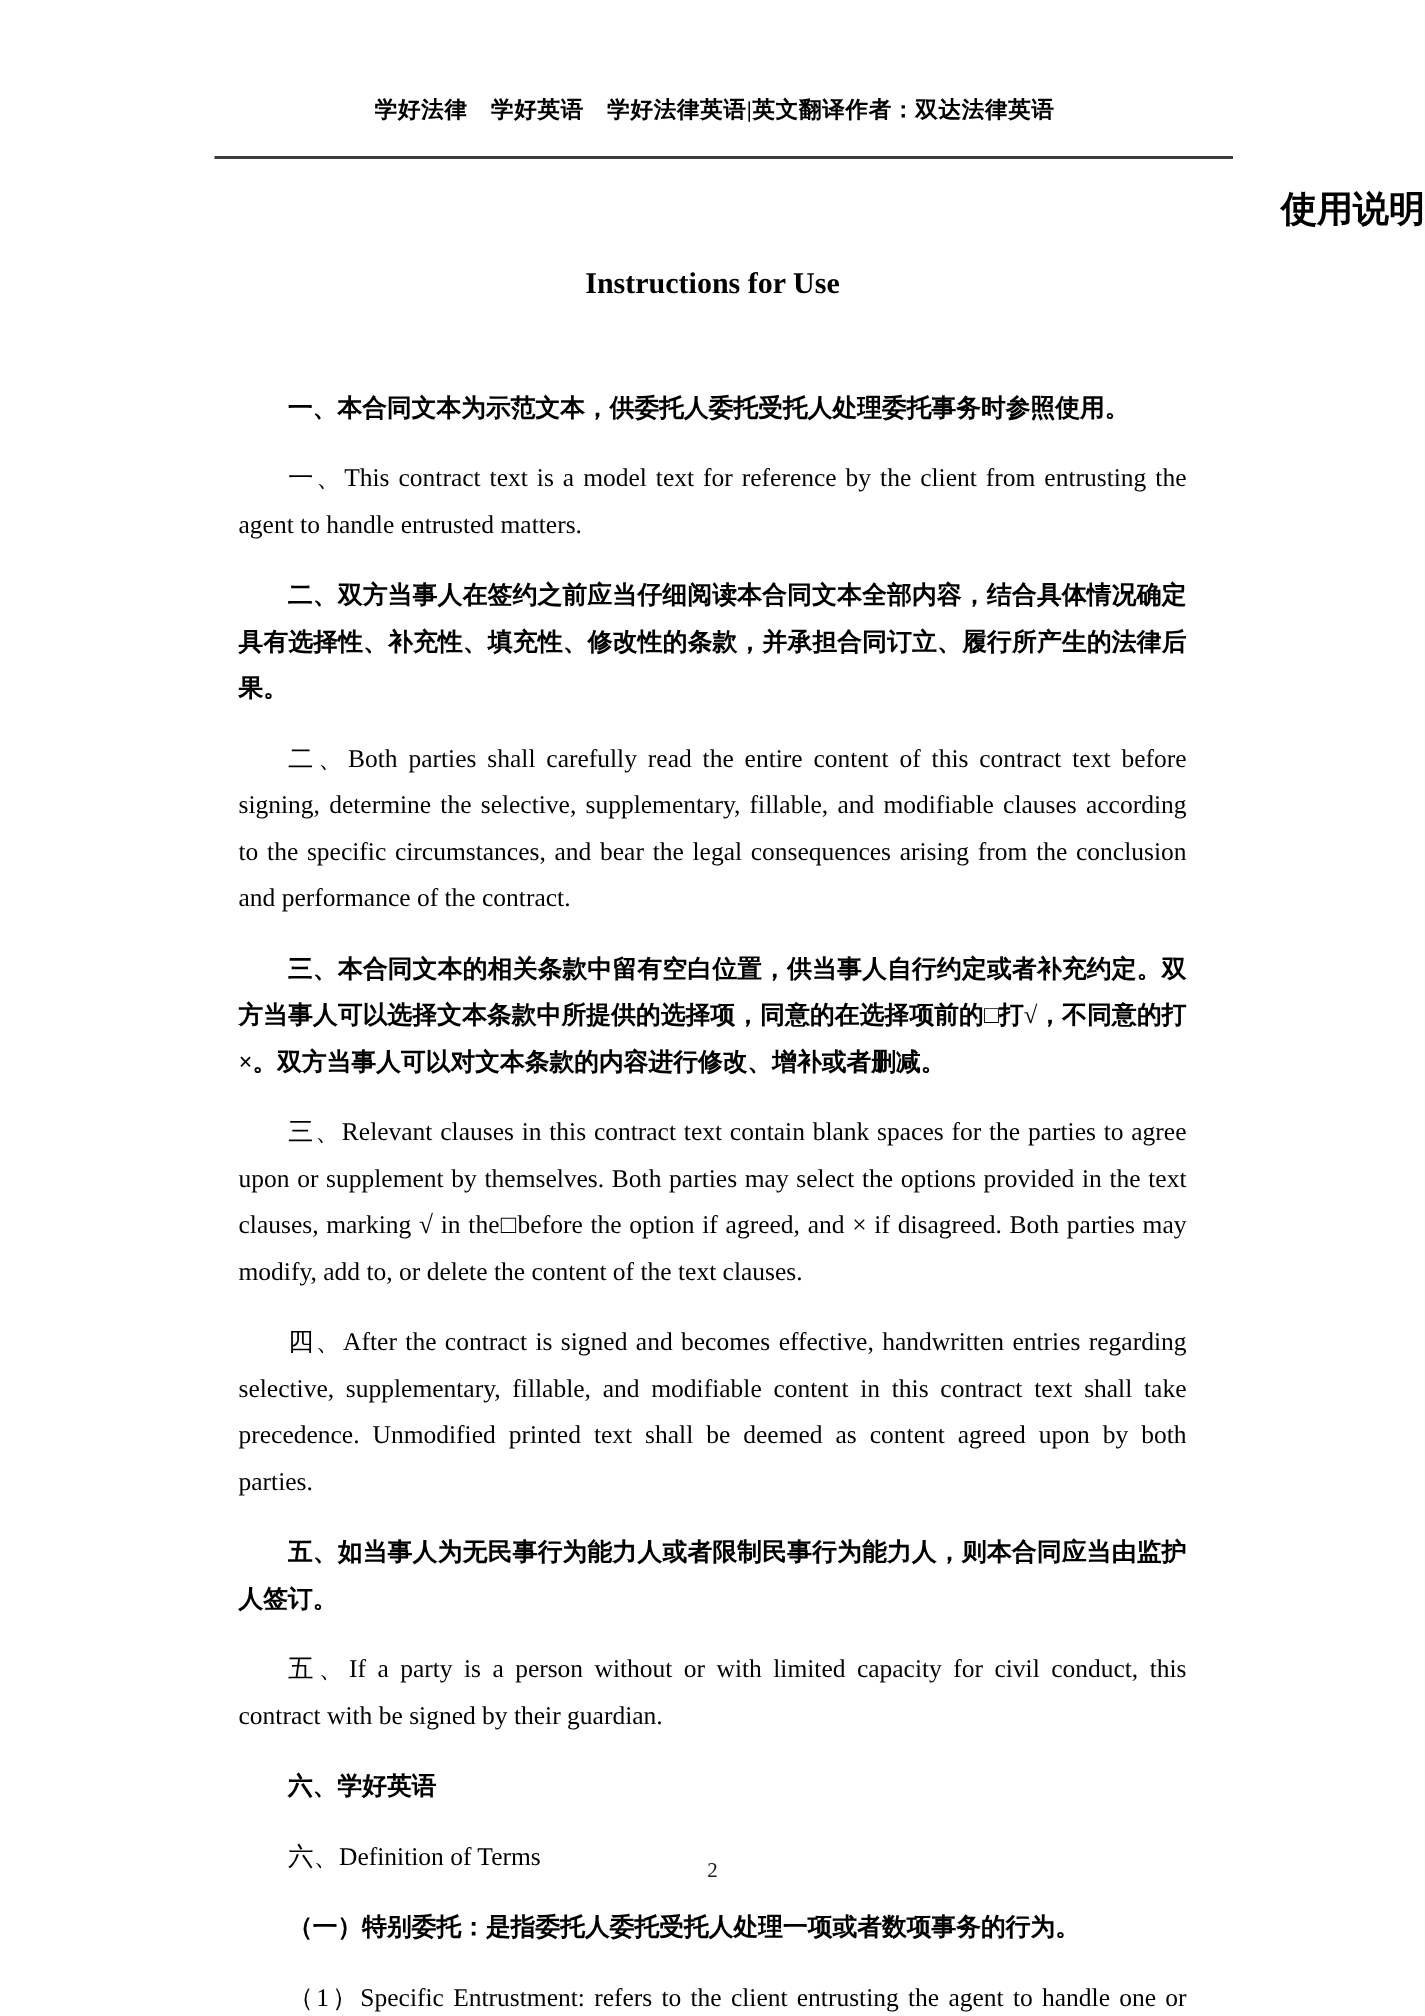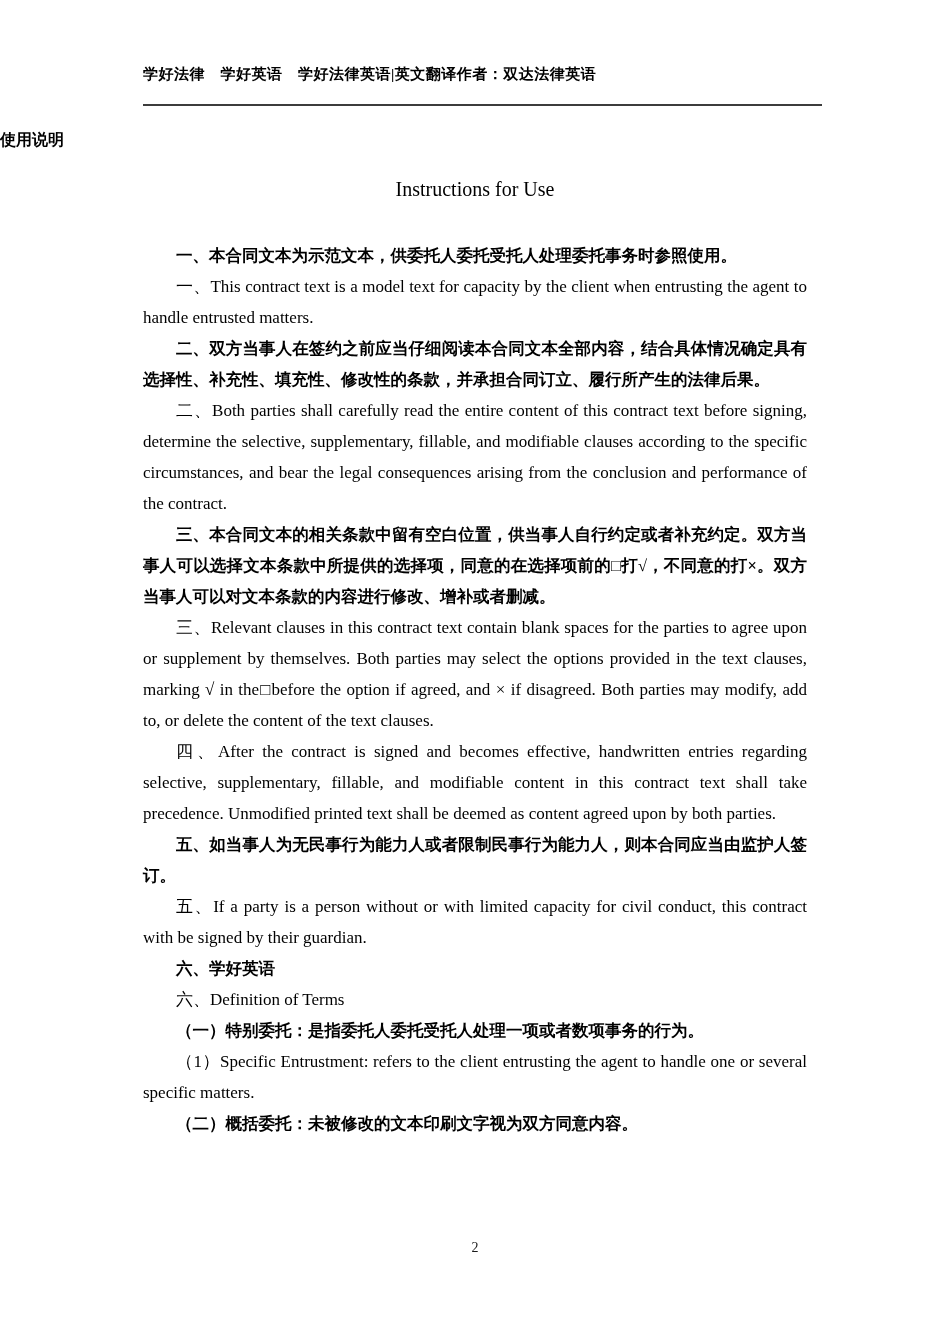--- a/index.html
+++ b/index.html
@@ -14,62 +14,62 @@
     background: #ffffff;
     color: #000000;
     font-family: "Liberation Serif", "DejaVu Serif", serif;
     overflow: hidden;
   }
   .header-credit {
     position: absolute;
     top: 62px;
     left: 143px;
     width: 667px;
-    text-align: left;
+    text-align: center;
     font-weight: bold;
     font-size: 15px;
     line-height: 24px;
     letter-spacing: 0.5px;
     white-space: nowrap;
   }
   .header-rule {
     position: absolute;
     top: 104px;
     left: 143px;
     width: 679px;
     border-top: 2px solid #3c3c3c;
   }
   .title-zh {
     position: absolute;
     top: 124px;
     left: 0;
     width: 950px;
-    text-align: left;
+    text-align: right;
     font-weight: bold;
-    font-size: 16px;
+    font-size: 24px;
     line-height: 32px;
   }
   .title-en {
     position: absolute;
     top: 175px;
     left: 0;
     width: 950px;
     text-align: center;
-    font-weight: normal;
+    font-weight: bold;
     font-size: 20px;
     line-height: 28px;
   }
   .doc-body {
     position: absolute;
     top: 240px;
     left: 143px;
     width: 664px;
   }
   .doc-body p {
-    margin: 0;
+    margin: 16px;
     padding: 0;
     text-indent: 33px;
     text-align: justify;
     line-height: 31px;
   }
   .para-zh {
     font-weight: bold;
     font-size: 16.5px;
   }
   .para-en {
@@ -94,21 +94,21 @@
   <div class="header-credit">学好法律　学好英语　学好法律英语|英文翻译作者：双达法律英语</div>
 
   <div class="header-rule"></div>
 
   <div class="title-zh">使用说明</div>
 
   <div class="title-en">Instructions for Use</div>
 
   <div class="doc-body">
     <p class="para-zh">一、本合同文本为示范文本，供委托人委托受托人处理委托事务时参照使用。</p>
-    <p class="para-en">一、This contract text is a model text for capacity by the client when entrusting the agent to handle entrusted matters.</p>
+    <p class="para-en">一、This contract text is a model text for reference by the client from entrusting the agent to handle entrusted matters.</p>
     <p class="para-zh">二、双方当事人在签约之前应当仔细阅读本合同文本全部内容，结合具体情况确定具有选择性、补充性、填充性、修改性的条款，并承担合同订立、履行所产生的法律后果。</p>
     <p class="para-en">二、Both parties shall carefully read the entire content of this contract text before signing, determine the selective, supplementary, fillable, and modifiable clauses according to the specific circumstances, and bear the legal consequences arising from the conclusion and performance of the contract.</p>
     <p class="para-zh">三、本合同文本的相关条款中留有空白位置，供当事人自行约定或者补充约定。双方当事人可以选择文本条款中所提供的选择项，同意的在选择项前的□打√，不同意的打×。双方当事人可以对文本条款的内容进行修改、增补或者删减。</p>
     <p class="para-en">三、Relevant clauses in this contract text contain blank spaces for the parties to agree upon or supplement by themselves. Both parties may select the options provided in the text clauses, marking √ in the□before the option if agreed, and × if disagreed. Both parties may modify, add to, or delete the content of the text clauses.</p>
     <p class="para-en">四、After the contract is signed and becomes effective, handwritten entries regarding selective, supplementary, fillable, and modifiable content in this contract text shall take precedence. Unmodified printed text shall be deemed as content agreed upon by both parties.</p>
     <p class="para-zh">五、如当事人为无民事行为能力人或者限制民事行为能力人，则本合同应当由监护人签订。</p>
     <p class="para-en">五、If a party is a person without or with limited capacity for civil conduct, this contract with be signed by their guardian.</p>
     <p class="para-zh">六、学好英语</p>
     <p class="para-en">六、Definition of Terms</p>
     <p class="para-zh">（一）特别委托：是指委托人委托受托人处理一项或者数项事务的行为。</p>

